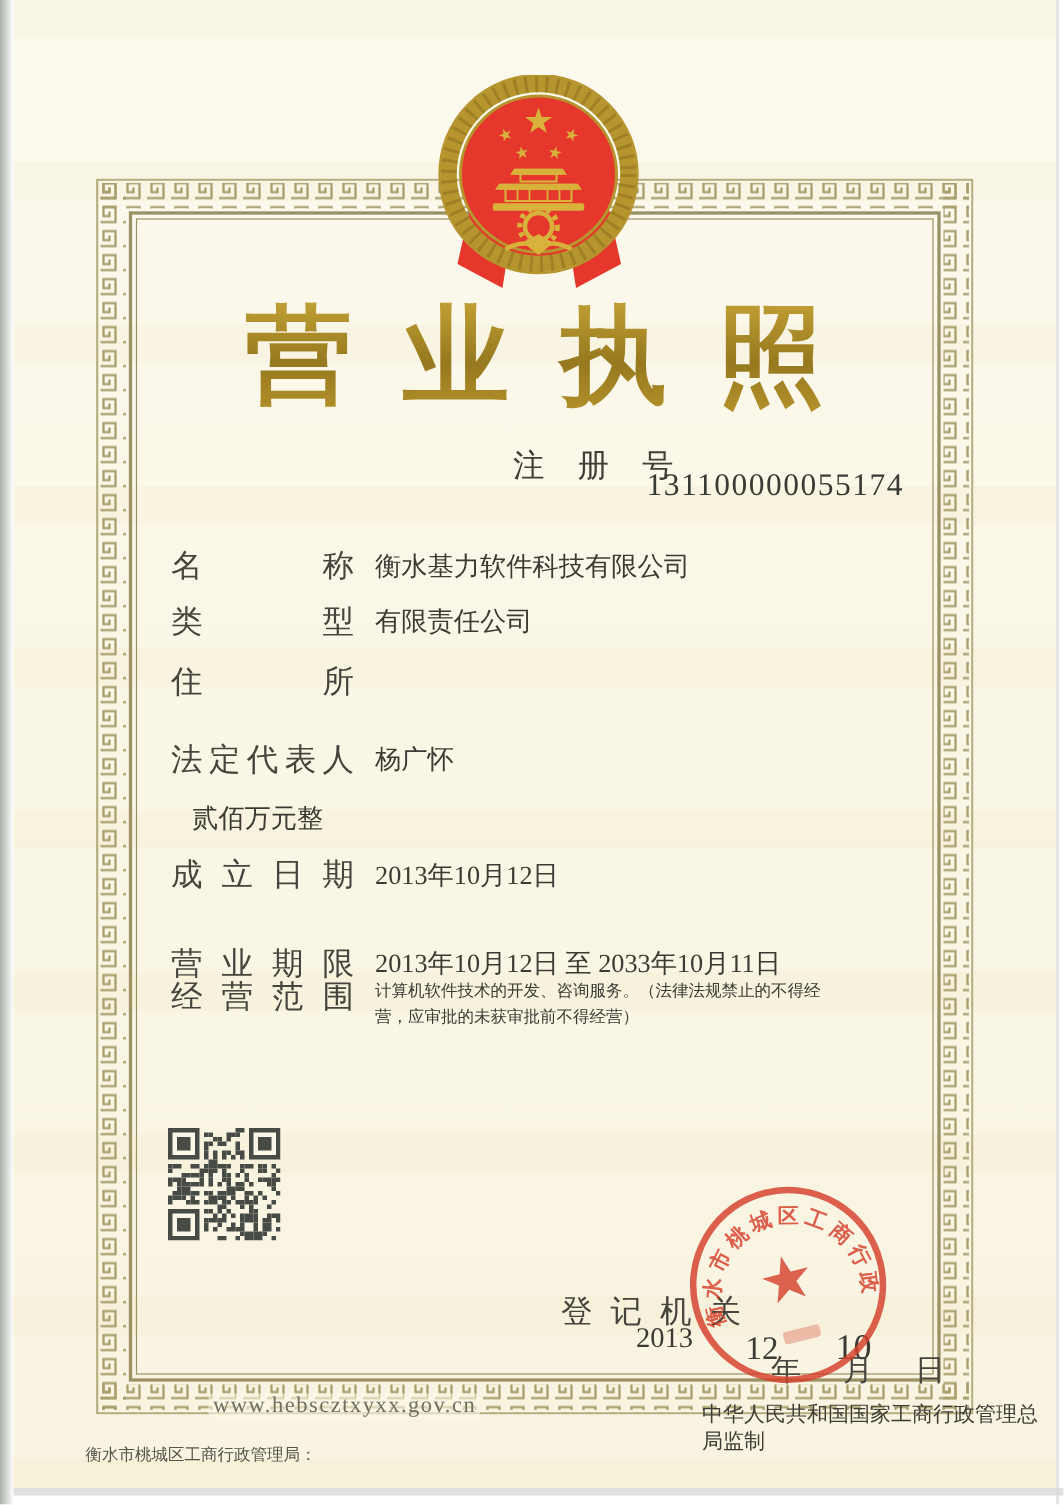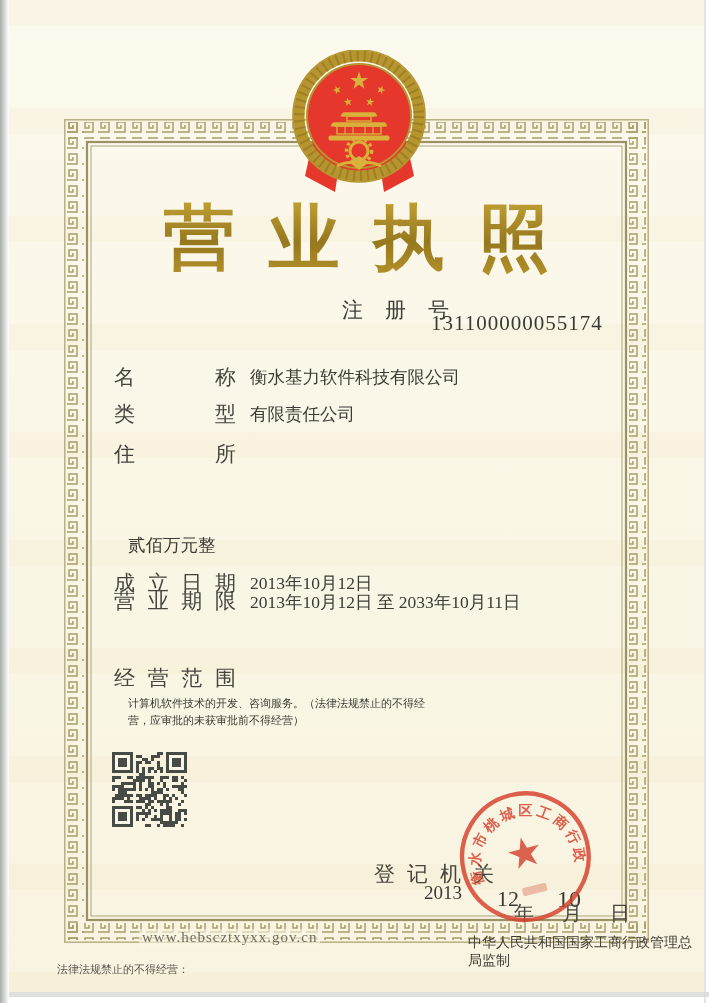--- a/index.html
+++ b/index.html
@@ -38,21 +38,21 @@
   }
   
   .regno-label{left:321px;top:296px;font-size:21px;color:#3f3f39;letter-spacing:22px;font-weight:500;margin-left:12px;}
   .regno-value{left:422px;top:311px;font-size:21px;color:#3a3a34;letter-spacing:1px;font-family:Liberation Serif, serif;}
   
   .frow{position:absolute;left:105px;display:flex;align-items:flex-start;}
   .flabel{width:122px;font-size:21px;color:#45453e;font-weight:500;
     text-align:justify;text-align-last:justify;-moz-text-align-last:justify;flex:none;}
   .fvalue{margin-left:14px;font-size:17.5px;color:#3b3b34;padding-top:2px;white-space:nowrap;}
   .r1{top:363px;} .r2{top:400px;} .r3{top:440px;} .r4{top:492px;}
-  .r5{top:531px;} .r6{top:569px;} .r7{top:587px;align-items:center;} .r8{top:664px;flex-direction:column;}
+  .r5{top:531px;} .r6{top:569px;} .r7{top:628px;} .r8{top:650px;}
   .r8 .fvalue{font-size:11px;line-height:17px;width:315px;white-space:normal;padding-top:3px;}
   
   .registry-label{left:365px;top:860px;font-size:21px;color:#45453e;letter-spacing:12px;font-weight:500;}
   .date-year{left:415px;top:882px;font-size:19px;color:#3b3b34;}
   .date-month{left:488px;top:886px;font-size:22px;color:#3b3b34;}
   .date-day{left:548px;top:886px;font-size:24px;color:#3b3b34;}
   .ymd{left:488px;top:900px;font-size:20px;color:#45453e;letter-spacing:28px;margin-left:17px;}
   
   .seal{left:447px;top:787px;width:140px;height:140px;transform:rotate(-14deg);opacity:.9;}
   
@@ -142,20 +142,24 @@
   <div class="frow r2">
     <span class="flabel">类型</span>
     <span class="fvalue">有限责任公司</span>
   </div>
   <div class="frow r1">
     <span class="flabel">名称</span>
     <span class="fvalue">衡水基力软件科技有限公司</span>
   </div>
   <div class="frow r3">
     <span class="flabel">住所</span>
+  </div>
+  <div class="frow r4">
+    <span class="flabel">法定代表人</span>
+    <span class="fvalue">杨广怀</span>
   </div>
   <div class="frow r5">
     <span class="fvalue">贰佰万元整</span>
   </div>
   <div class="frow r6">
     <span class="flabel">成立日期</span>
     <span class="fvalue">2013年10月12日</span>
   </div>
   <div class="frow r7">
     <span class="flabel">营业期限</span>
@@ -405,16 +409,16 @@
       <rect x="54" y="0" width="21" height="21" fill="#474b45"></rect>
       <rect x="57" y="3" width="15" height="15" fill="#fbf7e8"></rect>
       <rect x="60" y="6" width="9" height="9" fill="#474b45"></rect>
       <rect x="0" y="54" width="21" height="21" fill="#474b45"></rect>
       <rect x="3" y="57" width="15" height="15" fill="#fbf7e8"></rect>
       <rect x="6" y="60" width="9" height="9" fill="#474b45"></rect>
     </svg>
 
   <div class="abs url">www.hebscztxyxx.gov.cn</div>
 
-  <div class="abs footer-left">法律法规禁止的不得经营：</div>
+  <div class="abs footer-left">衡水市桃城区工商行政管理局：</div>
   <div class="abs footer-right">中华人民共和国国家工商行政管理总局监制</div>
 
 </div>
 
 </body></html>

